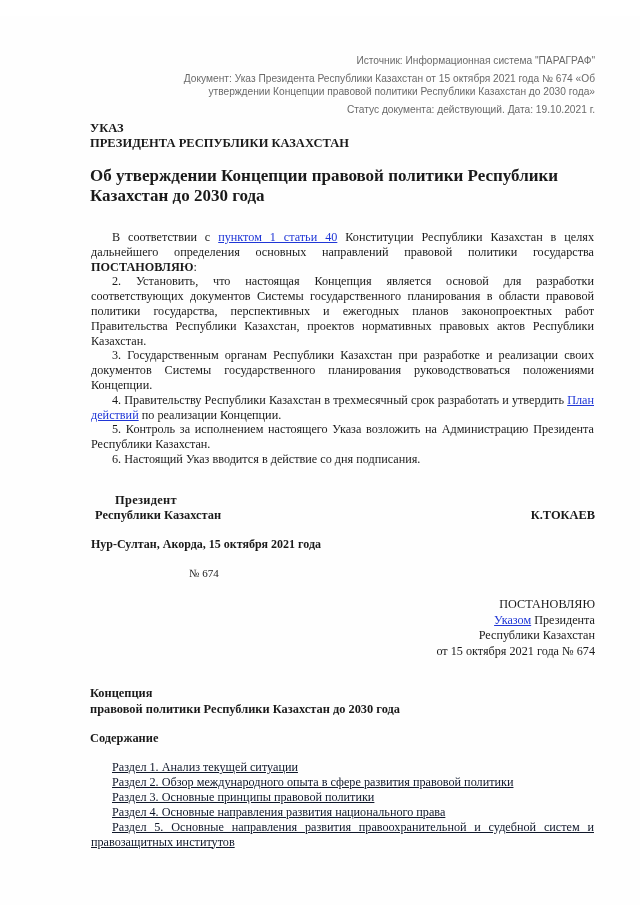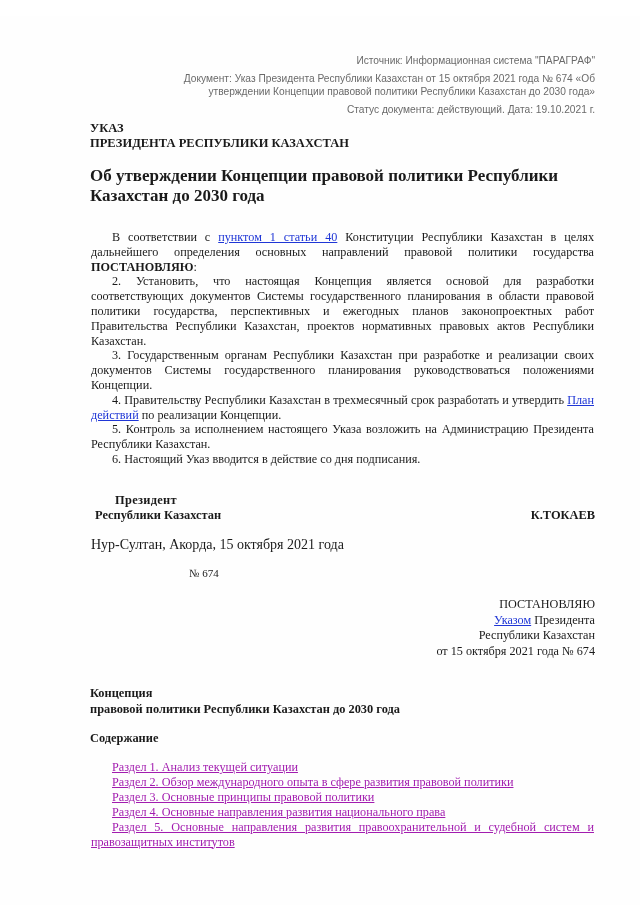--- a/index.html
+++ b/index.html
@@ -13,21 +13,21 @@
   .abs { position: absolute; }
   .center { text-align: left; left: 90px; width: 505px; }
   .bold { font-weight: bold; }
   .title { font-size: 12.5px; line-height: 15px; }
   .body { position: absolute; left: 91px; width: 503px; font-family: "Liberation Serif", serif; font-size: 12.2px; line-height: 14.8px; color: #1a1a1a; text-align: justify; margin-top: 33px; }
   .body p { margin: 0; text-indent: 21px; }
   a.lnk { color: #1f36d6; text-decoration: underline; }
   .right-block { position: absolute; right: 45px; text-align: right; font-family: "Liberation Serif", serif; font-size: 12.2px; line-height: 15.5px; color: #1a1a1a; }
   .toc { position: absolute; left: 91px; width: 503px; font-family: "Liberation Serif", serif; font-size: 12.2px; line-height: 14.9px; text-align: justify; }
   .toc div { text-indent: 21px; }
-  .toc a { color: #a21caf; }
+  .toc a { color: #0f172a; }
 </style>
 </head>
 <body>
 
 <div class="page">
 
   <div class="meta meta-source">Источник: Информационная система "ПАРАГРАФ"</div>
   <div class="meta meta-doc">Документ: Указ Президента Республики Казахстан от 15 октября 2021 года № 674 «Об утверждении Концепции правовой политики Республики Казахстан до 2030 года»</div>
   <div class="meta meta-status">Статус документа: действующий. Дата: 19.10.2021 г.</div>
 
@@ -43,21 +43,21 @@
     <p>2. Установить, что настоящая Концепция является основой для разработки соответствующих документов Системы государственного планирования в области правовой политики государства, перспективных и ежегодных планов законопроектных работ Правительства Республики Казахстан, проектов нормативных правовых актов Республики Казахстан.</p>
     <p>3. Государственным органам Республики Казахстан при разработке и реализации своих документов Системы государственного планирования руководствоваться положениями Концепции.</p>
     <p><span>4. Правительству Республики Казахстан в трехмесячный срок разработать и утвердить </span><a class="lnk" href="#">План действий</a><span> по реализации Концепции.</span></p>
     <p>5. Контроль за исполнением настоящего Указа возложить на Администрацию Президента Республики Казахстан.</p>
     <p>6. Настоящий Указ вводится в действие со дня подписания.</p>
   </div>
 
   <div class="abs serif bold" style="left:115px; top:477px; font-size:12.4px; letter-spacing:0.3px;">Президент</div>
   <div class="abs serif bold" style="left:95px; top:492px; font-size:12.4px;">Республики Казахстан</div>
   <div class="abs serif bold" style="right:45px; top:492px; font-size:12.4px;">К.ТОКАЕВ</div>
-  <div class="abs serif" style="left:91px; top:521px; font-size:14px;">Нур-Султан, Акорда, 15 октября 2021 года</div>
+  <div class="abs serif" style="left:91px; top:521px; font-size:12px;font-weight:bold;">Нур-Султан, Акорда, 15 октября 2021 года</div>
   <div class="abs serif" style="left:189px; top:551px; font-size:11px;">№ 674</div>
 
   <div class="right-block" style="top:581px;">
     <div>ПОСТАНОВЛЯЮ</div>
     <div><a class="lnk" href="#">Указом</a><span> Президента</span></div>
     <div>Республики Казахстан</div>
     <div>от 15 октября 2021 года № 674</div>
   </div>
 
   <div class="abs center serif bold" style="top:670px; font-size:12.4px; line-height:15.5px;">

